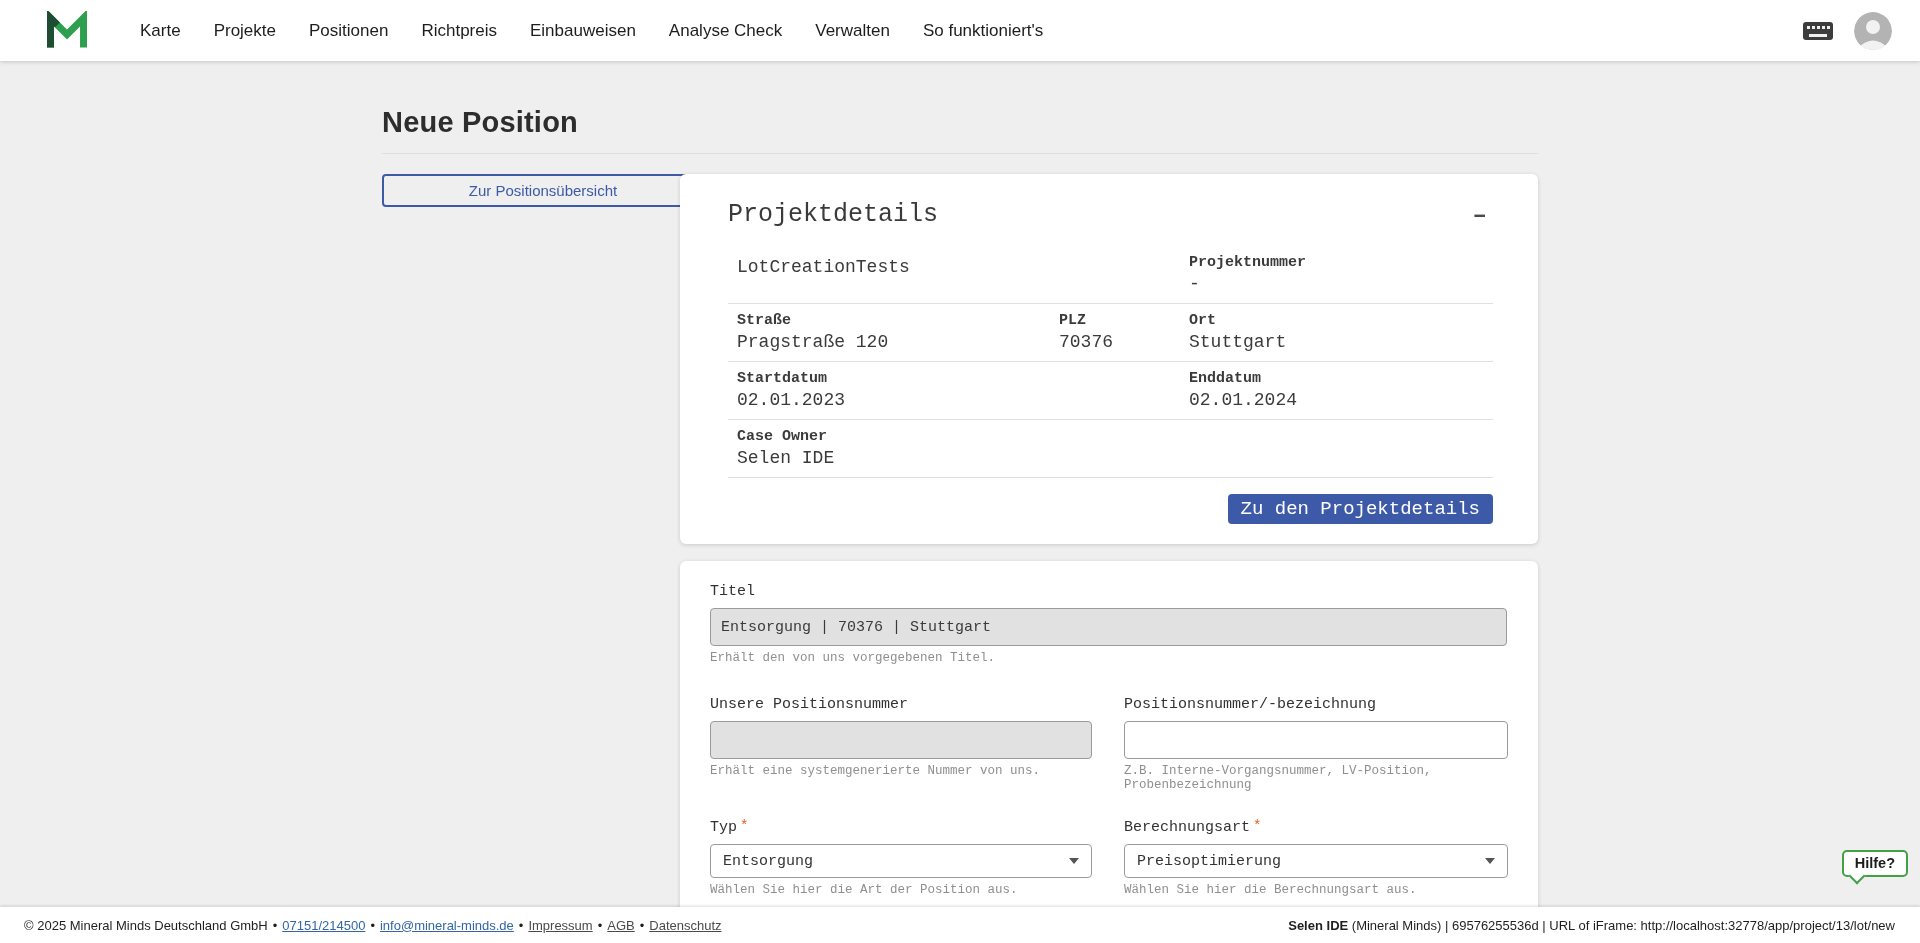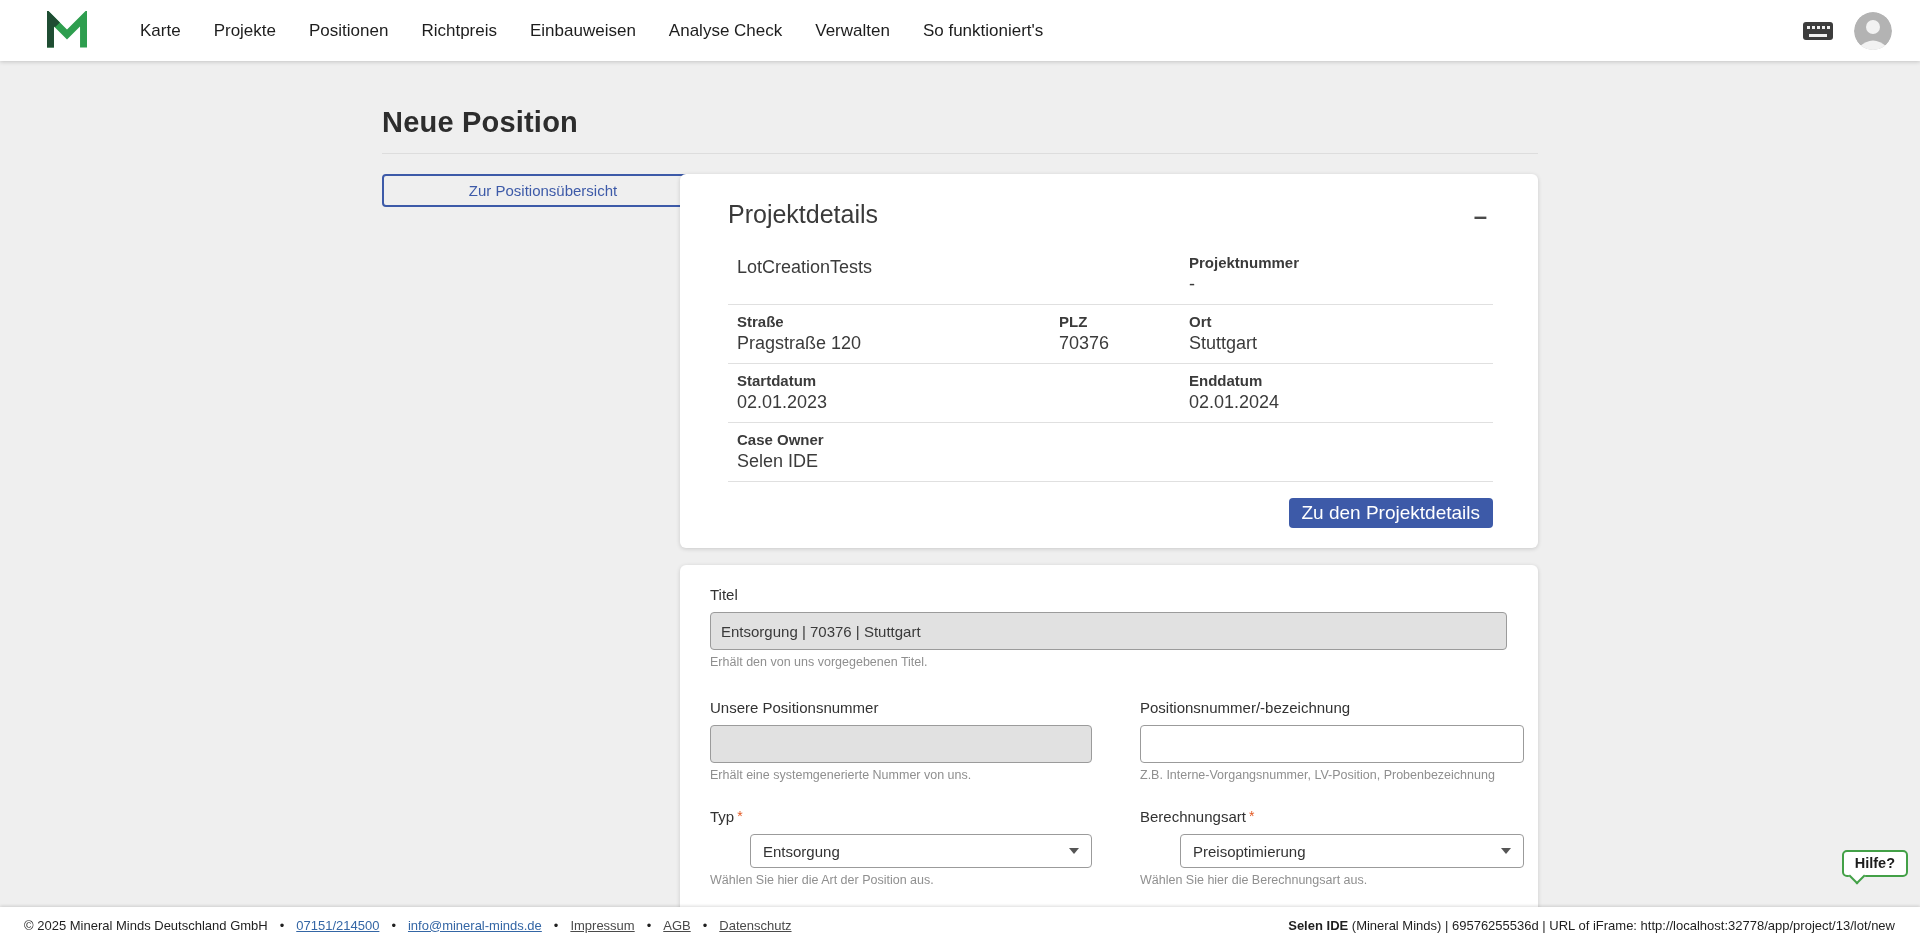--- a/index.html
+++ b/index.html
@@ -53,20 +53,21 @@
     display: block; width: 322px; height: 33px;
     border: 2px solid var(--accent); border-radius: 4px;
     background: transparent; color: var(--accent);
     font-size: 15px; font-family: inherit; cursor: pointer;
     line-height: 29px; text-align: center;
   }
 
   .card {
     background: #ffffff; border-radius: 6px;
     box-shadow: 0 1px 4px rgba(0,0,0,0.16);
+    font-family: Liberation Mono, monospace;
   }
 
   
   .card-project { padding: 26px 45px 20px 48px; }
   .card-title-row { display: flex; align-items: flex-start; justify-content: space-between; }
   .card-title { font-size: 25px; font-weight: 400; color: #3a3a3a; }
   .collapse-btn {
     background: none; border: none; font-size: 24px; font-weight: 700;
     color: #4a4a4a; cursor: pointer; line-height: 1; padding: 4px 6px;
     font-family: inherit;
@@ -93,31 +94,30 @@
   .text-input {
     width: 100%; height: 33px; margin-top: 8px;
     border: 1px solid #9b9b9b; border-radius: 4px;
     padding: 18px 10px; font-size: 15px; font-family: inherit; color: #333;
     background: #ffffff;
   }
   .text-input:disabled { background: #e1e1e1; color: #3a3a3a; }
   .hint { font-size: 12.5px; color: var(--hint); margin-top: 5px; }
 
   .form-grid {
-    display: grid; grid-template-columns: 382px 384px; column-gap: 48px;
+    display: grid; grid-template-columns: 382px 384px; column-gap: 32px;
     margin-top: 30px;
   }
   .form-grid + .form-grid { margin-top: 26px; }
   .select-box {
     height: 34px; margin-top: 8px;
     border: 1px solid #9b9b9b; border-radius: 4px;
     padding: 0 12px; font-size: 15px; color: #333; background: #fff;
     display: flex; align-items: center; justify-content: space-between;
     cursor: pointer;
-    margin-left: 40px;
   }
   .caret {
     width: 0; height: 0; border-left: 5px solid transparent;
     border-right: 5px solid transparent; border-top: 6px solid #555;
   }
   .case-manager-block { margin-top: 28px; }
 
   
   .help-btn {
     position: fixed; right: 12px; bottom: 66px; z-index: 40;
@@ -132,21 +132,21 @@
     transform: rotate(-45deg);
   }
 
   
   .footer {
     position: fixed; bottom: 0; left: 0; right: 0; height: 36px;
     background: #ffffff; box-shadow: 0 -1px 3px rgba(0,0,0,0.14);
     display: flex; align-items: center; justify-content: space-between;
     padding: 0 25px 0 24px; font-size: 13px; color: #1f1f1f; z-index: 50;
   }
-  .footer-left { display: flex; align-items: center; gap: 12px; white-space: nowrap; }
+  .footer-left { display: flex; align-items: center; gap: 5px; white-space: nowrap; }
   .footer-sep { color: #1f1f1f; }
   .footer-link { text-decoration: underline; cursor: pointer; }
   .footer-link.blue { color: #3466a5; }
   .footer-link.gray { color: #4a4a4a; }
   .footer-right { white-space: nowrap; }
   .footer-right b { font-weight: 700; }
 </style>
 </head>
 <body>
 

